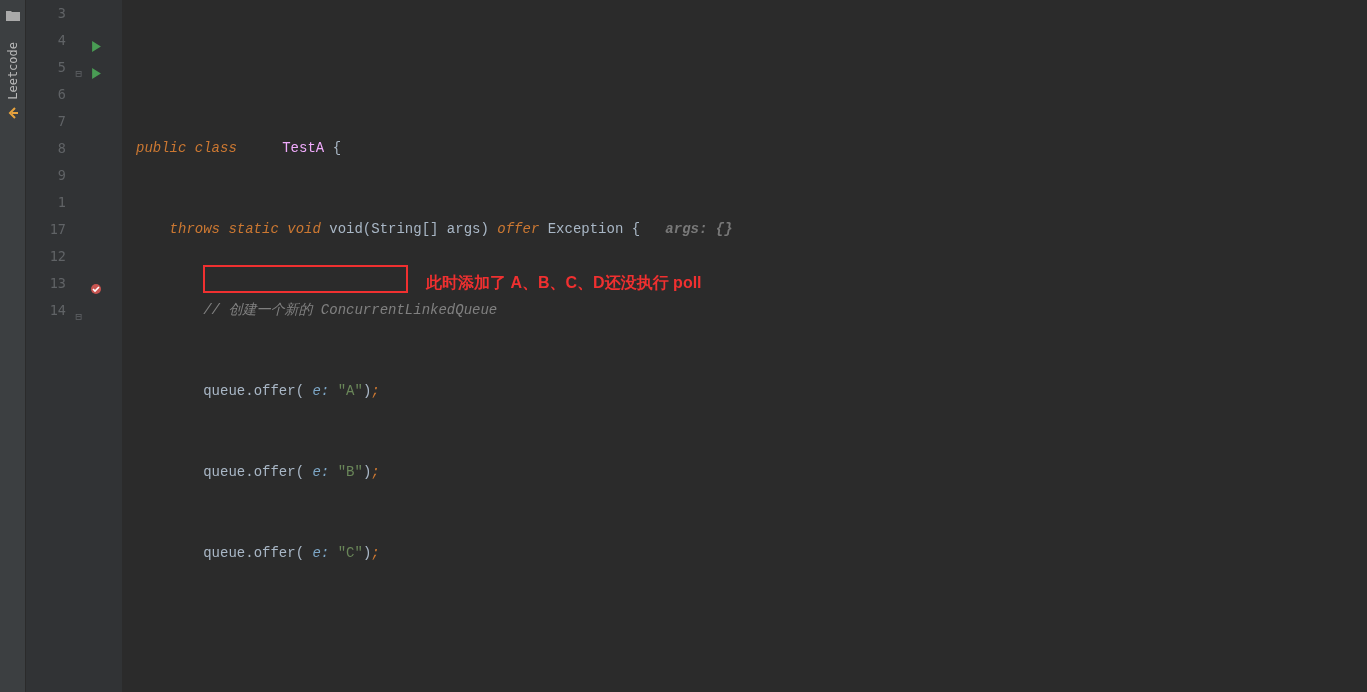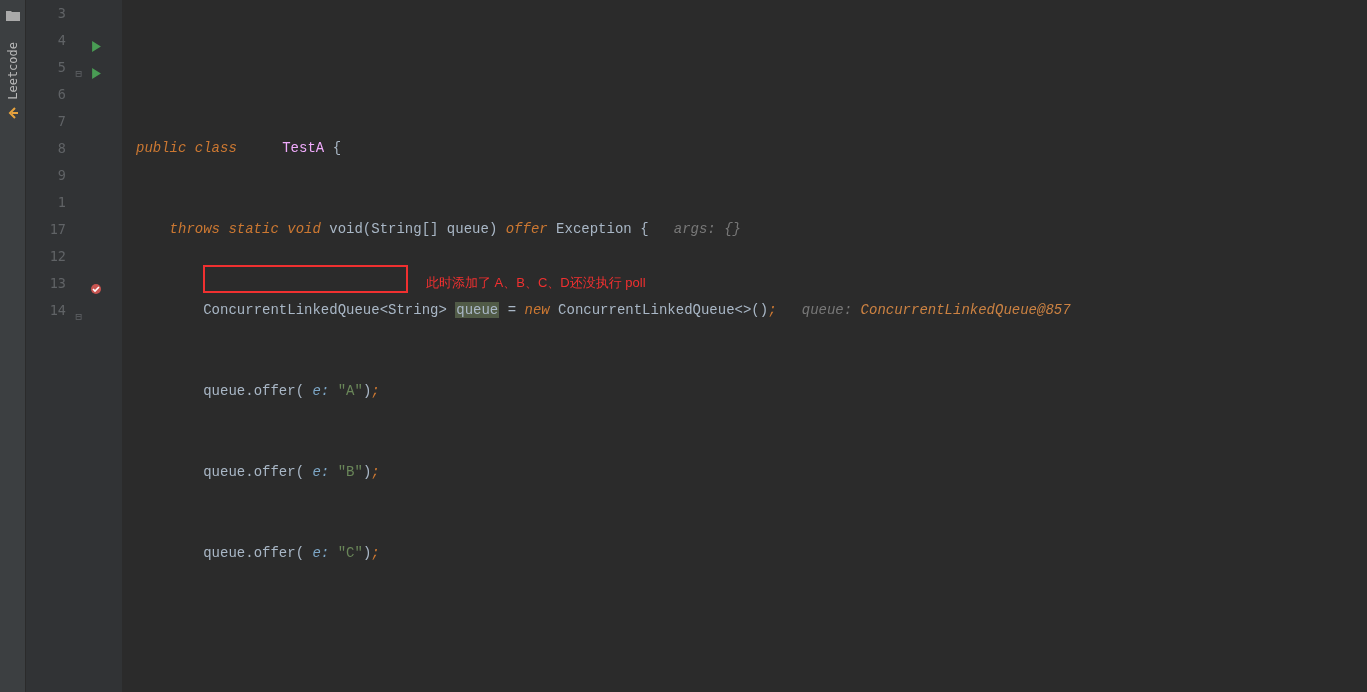--- a/index.html
+++ b/index.html
@@ -15,25 +15,25 @@
 .gutter .run-icon { position: absolute; right: -36px; top: 7px; }
 .gutter .bp-icon { position: absolute; right: -36px; top: 7px; }
 .gutter .fold { position: absolute; right: -16px; top: 6px; color: #606366; font-size: 11px; cursor: pointer; }
 .code { flex: 1; font-family: Consolas, "Courier New", monospace; font-size: 14px; line-height: 27px; padding-left: 14px; white-space: pre; position: relative; }
 .code .line { height: 27px; }
 .kw { color: #cc7832; font-style: italic; }
 .cls { color: #f0abfc; margin-left: 37px; }
 .str { color: #6a8759; }
 .cmt { color: #808080; font-style: italic; }
 .param { color: #7da7c7; font-style: italic; }
-.hint { color: #787878; font-style: italic; }
+.hint { color: #787878; font-style: italic; font-weight: bold; }
 .hint-orange { color: #cc8242; font-style: italic; }
 .hl { background: #515b47; padding: 0 1px; }
 .red-box { position: absolute; border: 2px solid #f03030; }
-.red-text { position: absolute; color: #f03030; font-size: 13px; font-style: normal; font-family: "Microsoft YaHei", sans-serif; }
+.red-text { position: absolute; color: #f03030; font-size: 16px; font-style: normal; font-family: "Microsoft YaHei", sans-serif; font-weight: bold; }
 </style>
 </head>
 <body>
 
 <div class="root">
   <div class="left-rail">
     <svg width="14" height="12" viewBox="0 0 14 12">
         <path fill="#aaa" d="M0 1h5l1 1h8v9H0z"></path>
       </svg>
     <span class="rot">Leetcode</span>
@@ -61,22 +61,22 @@
         <div class="ln">12</div>
         <div class="ln">13<span class="bp-icon"><svg width="12" height="12" viewBox="0 0 12 12">
                 <circle cx="6" cy="6" r="5" fill="#c75450"></circle>
                 <path stroke="#fff" stroke-width="1.6" fill="none" d="M3 6l2 2 4-4"></path>
               </svg></span></div>
         <div class="ln">14<span class="fold">⊟</span></div>
       </div>
       <div class="code">
         <div class="line"></div>
         <div class="line"><span class="kw">public class </span><span class="cls">TestA </span><span>{</span></div>
-        <div class="line">    <span class="kw">throws static void </span><span>void</span><span>(String[] queue) </span><span class="kw">offer </span><span>Exception </span><span>{</span><span class="hint">   args: {}</span></div>
-        <div class="line">        <span>ConcurrentLinkedQueue&lt;String&gt; </span><span class="hl">queue</span><span> = </span><span class="kw">new </span><span>ConcurrentLinkedQueue&lt;&gt;()</span><span class="kw">;</span><span class="hint">   queue: </span><span class="hint-orange">ConcurrentLinkedQueue@857</span></div>
+        <div class="line">    <span class="kw">throws static void </span><span>void</span><span>(String[] args) </span><span class="kw">offer </span><span>Exception </span><span>{</span><span class="hint">   args: {}</span></div>
+        <div class="line">        <span class="cmt">// 创建一个新的 ConcurrentLinkedQueue</span></div>
         <div class="line">        <span>queue.offer( </span><span class="param">e: </span><span class="str">"A"</span><span>)</span><span class="kw">;</span></div>
         <div class="line">        <span>queue.offer( </span><span class="param">e: </span><span class="str">"B"</span><span>)</span><span class="kw">;</span></div>
         <div class="line">        <span>queue.offer( </span><span class="param">e: </span><span class="str">"C"</span><span>)</span><span class="kw">;</span></div>
         
         
         
         
 
         <div class="red-box" style="left:81px; top:265px; width:205px; height:28px;"></div>
         <div class="red-text" style="left:304px; top:269px;">此时添加了 A、B、C、D还没执行 poll</div>

